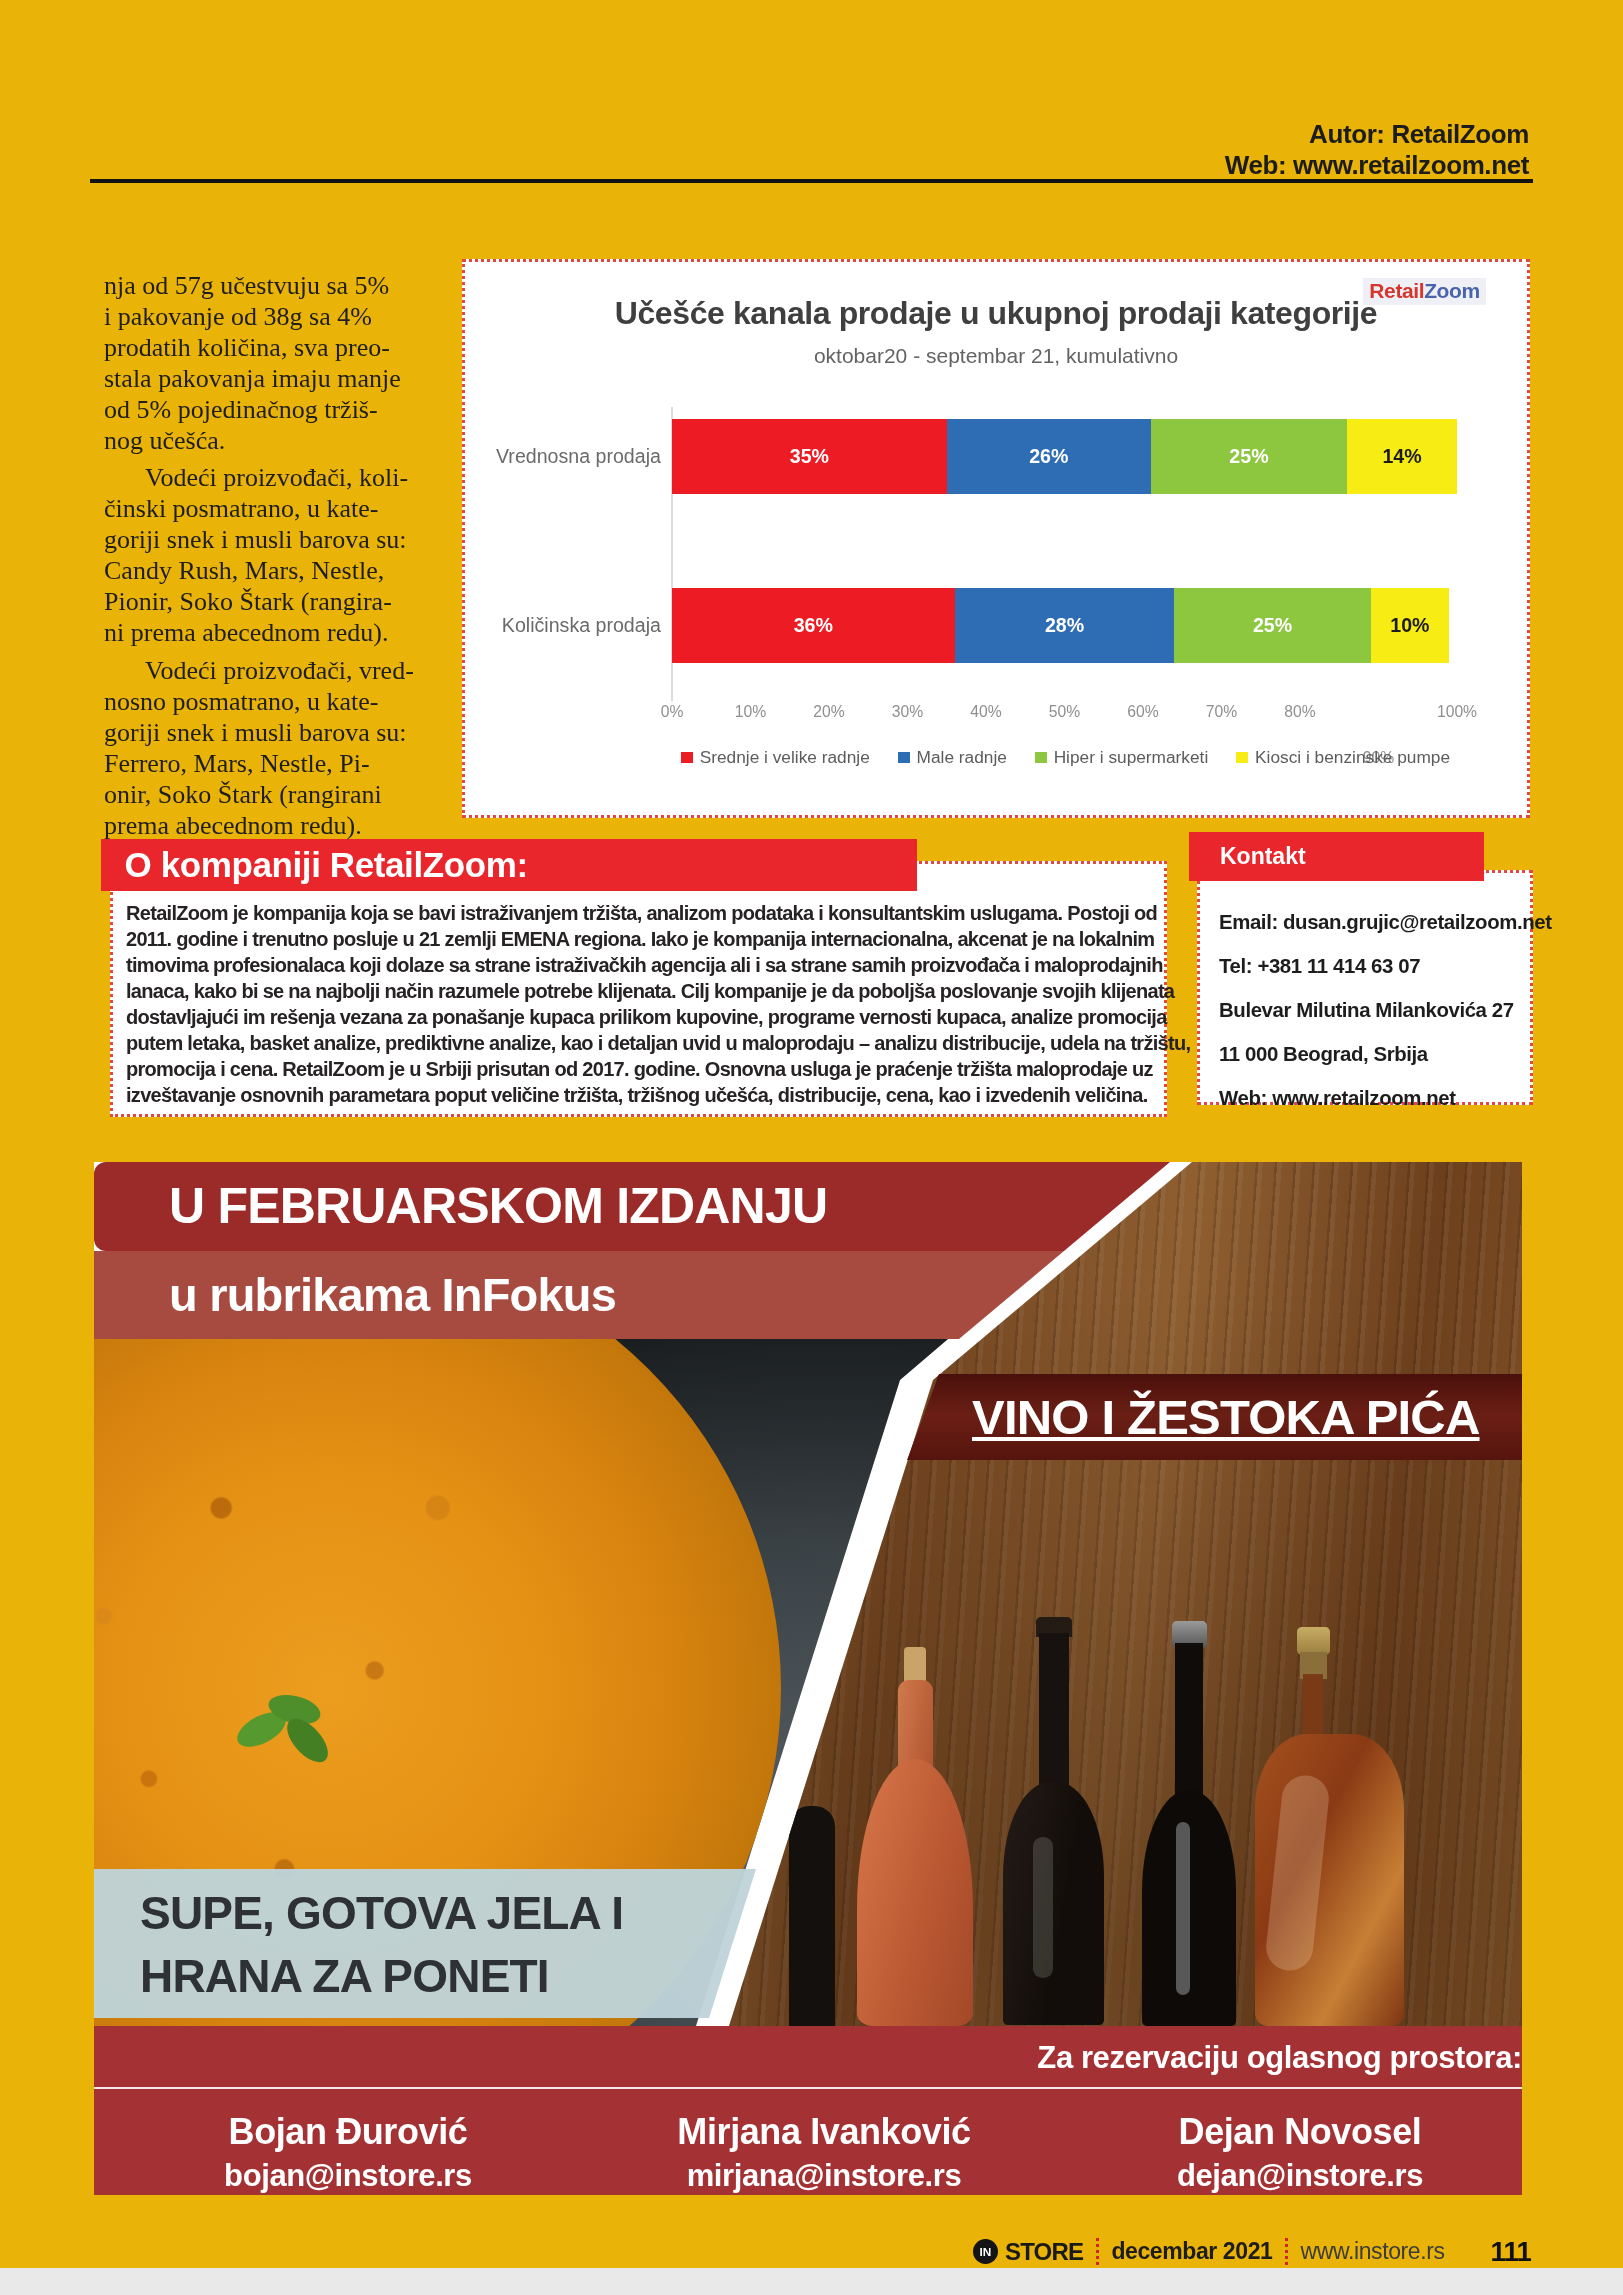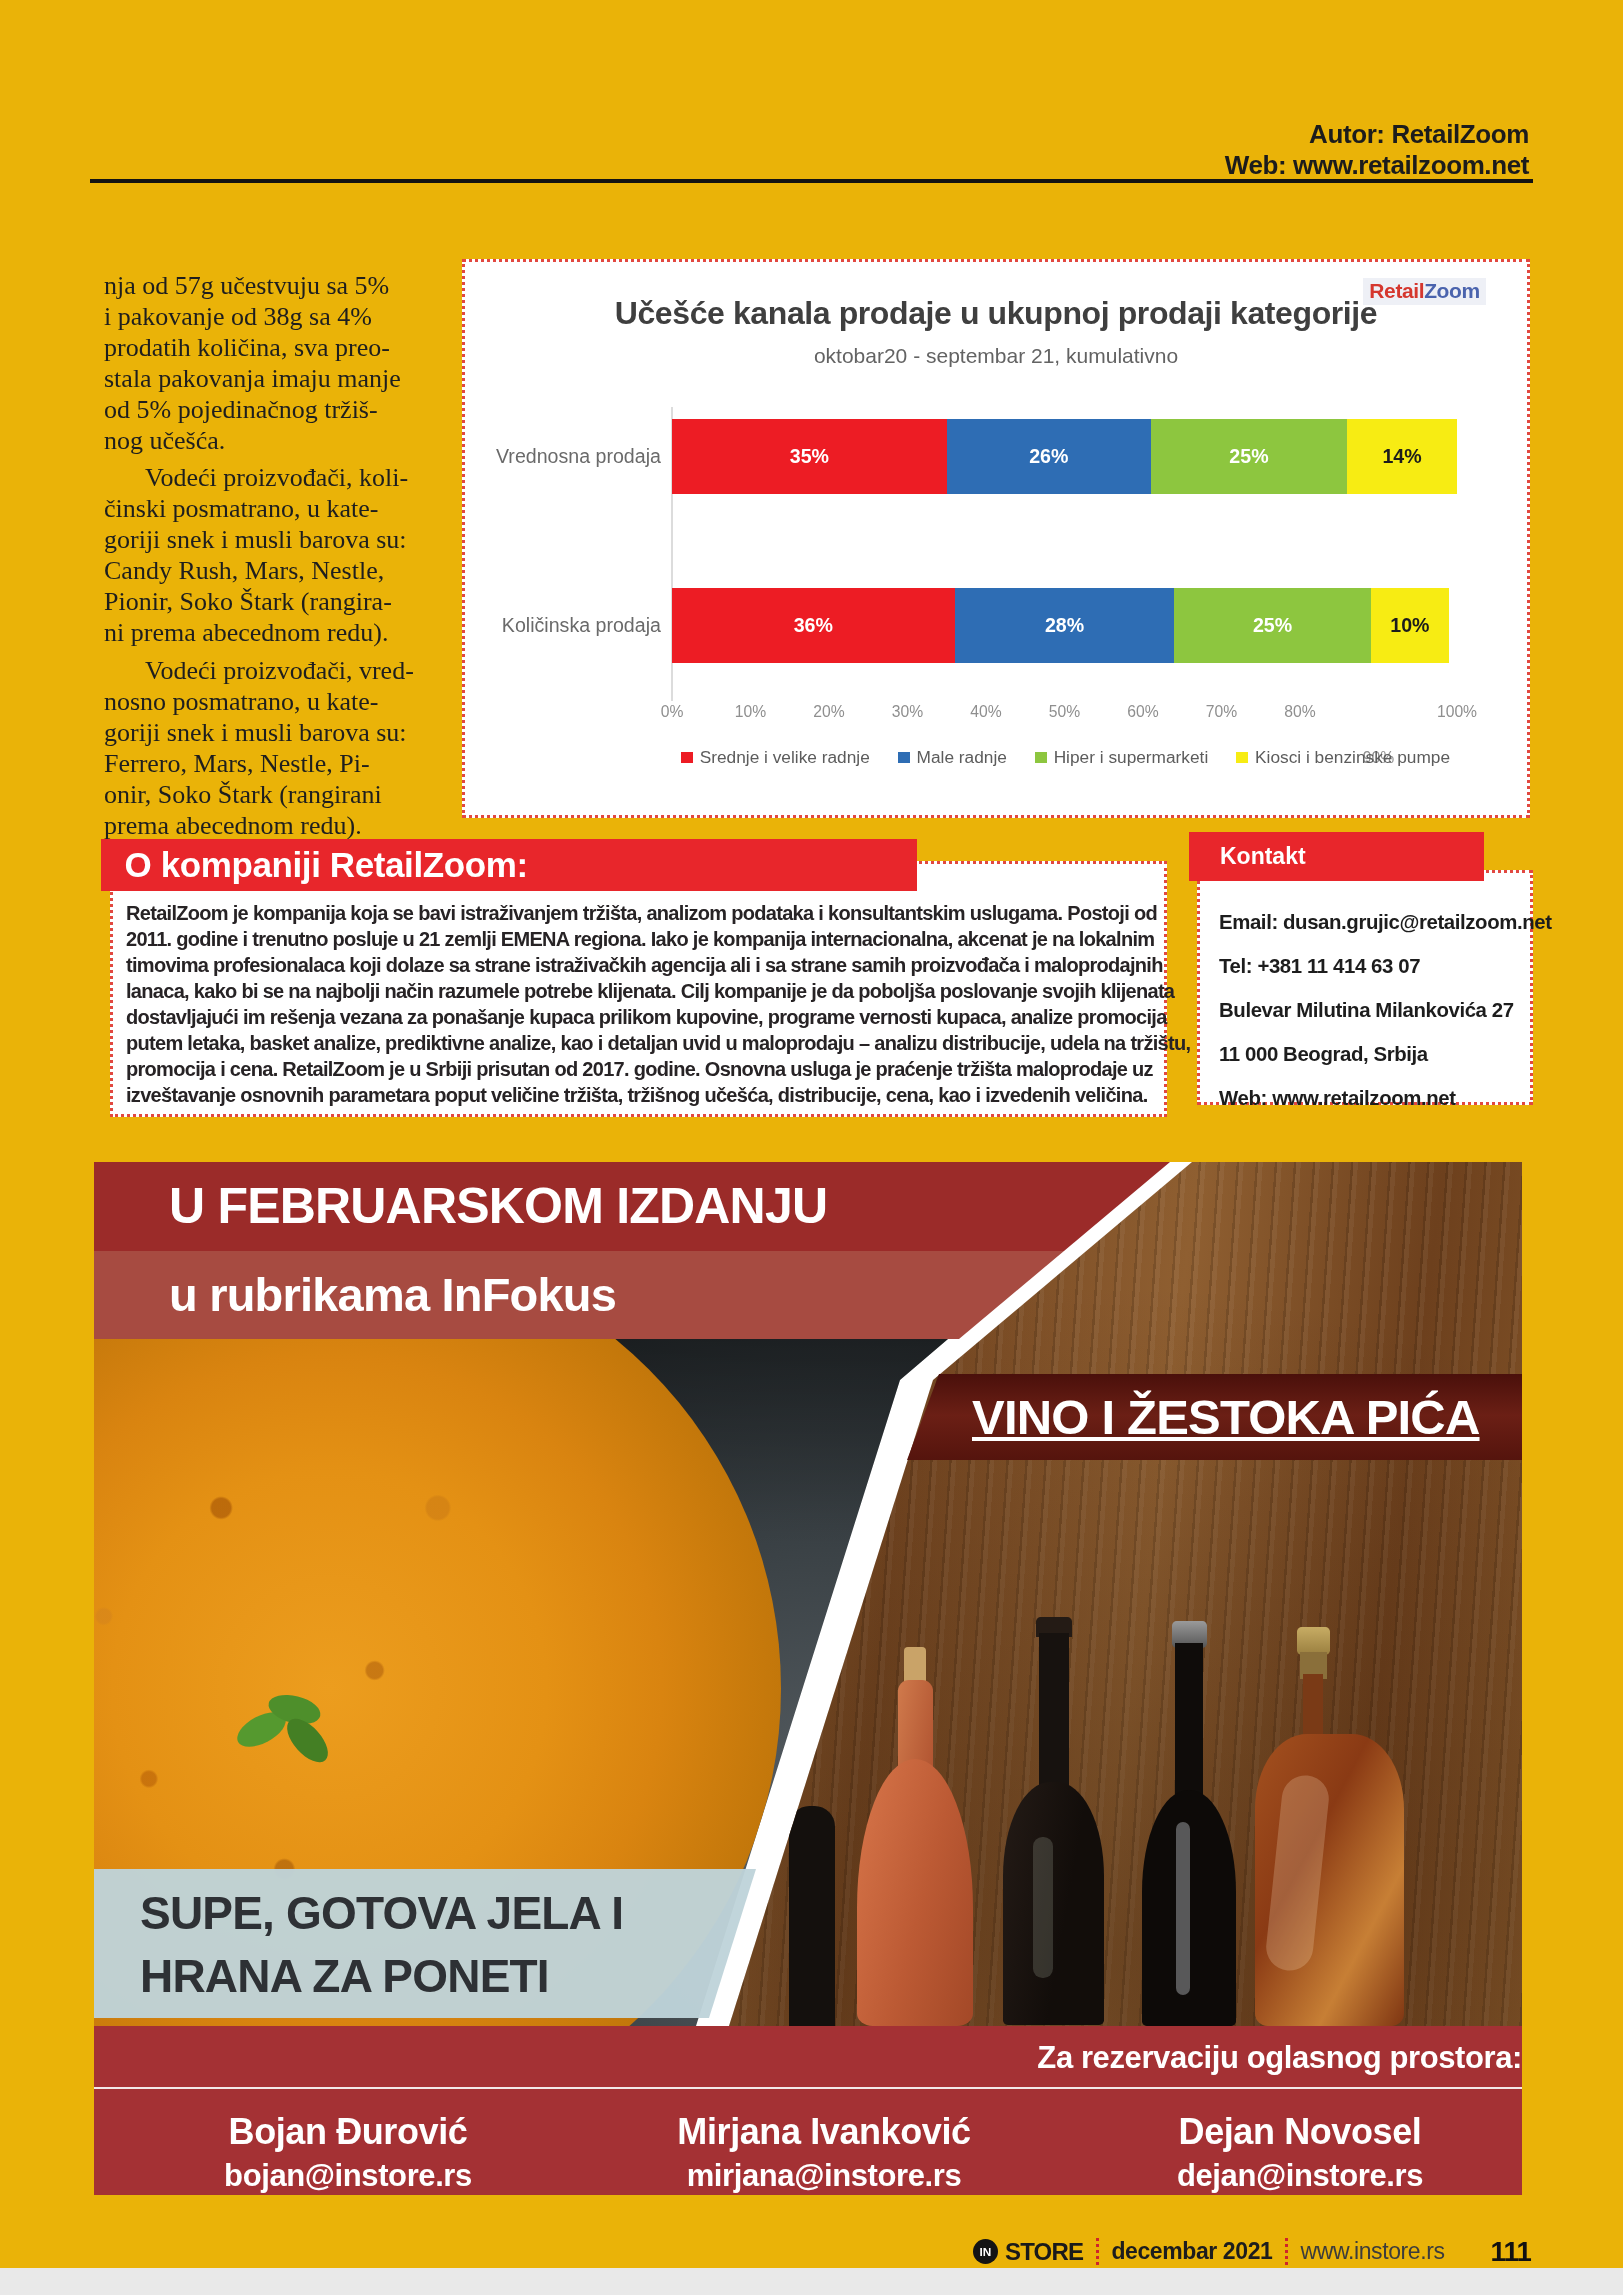--- a/index.html
+++ b/index.html
@@ -59,21 +59,21 @@
   
   .contact-dotted{position:absolute;left:1197px;top:870px;width:330px;height:229px;
                   border:3.9px dotted #e24840;background:#fff;}
   .contact-label{left:1189px;top:832px;width:264px;height:49px;font-size:23px;padding-left:31px;}
   .contact-lines{position:absolute;left:1219px;top:900px;z-index:4;font-size:20.4px;font-weight:bold;
                  color:#1d1d1d;line-height:44px;letter-spacing:-0.4px;}
 
   
   .ad{position:absolute;left:94px;top:1162px;width:1428px;height:1033px;background:#fff;}
   .ad-band1{position:absolute;left:0;top:0;width:100%;height:89px;background:#9b2b29;
-            clip-path:polygon(0 0,1076px 0,970px 89px,0 89px);}
+            clip-path:polygon(0 0,1076px 0,970px 89px,0 89px);border-radius:12px;}
   .ad-band1 .txt{margin-left:75px;line-height:89px;font-size:50px;font-weight:bold;color:#fff;letter-spacing:-0.8px;}
   .ad-band2{position:absolute;left:0;top:89px;width:100%;height:88px;background:#a74b41;
             clip-path:polygon(0 0,970px 0,865px 88px,0 88px);}
   .ad-band2 .txt{margin-left:75px;line-height:88px;font-size:47px;font-weight:bold;color:#fff;letter-spacing:-0.8px;}
 
   .wood-photo{position:absolute;left:0;top:0;width:1428px;height:864px;
       clip-path:polygon(1098px 0,1428px 0,1428px 864px,635px 864px,839px 218px);
       background:
         radial-gradient(ellipse at 70% 92%, rgba(40,20,5,0.35), transparent 60%),
         repeating-linear-gradient(94deg, rgba(0,0,0,0.13) 0 2.4px, rgba(255,255,255,0.05) 2.4px 7px, transparent 7px 19px),

